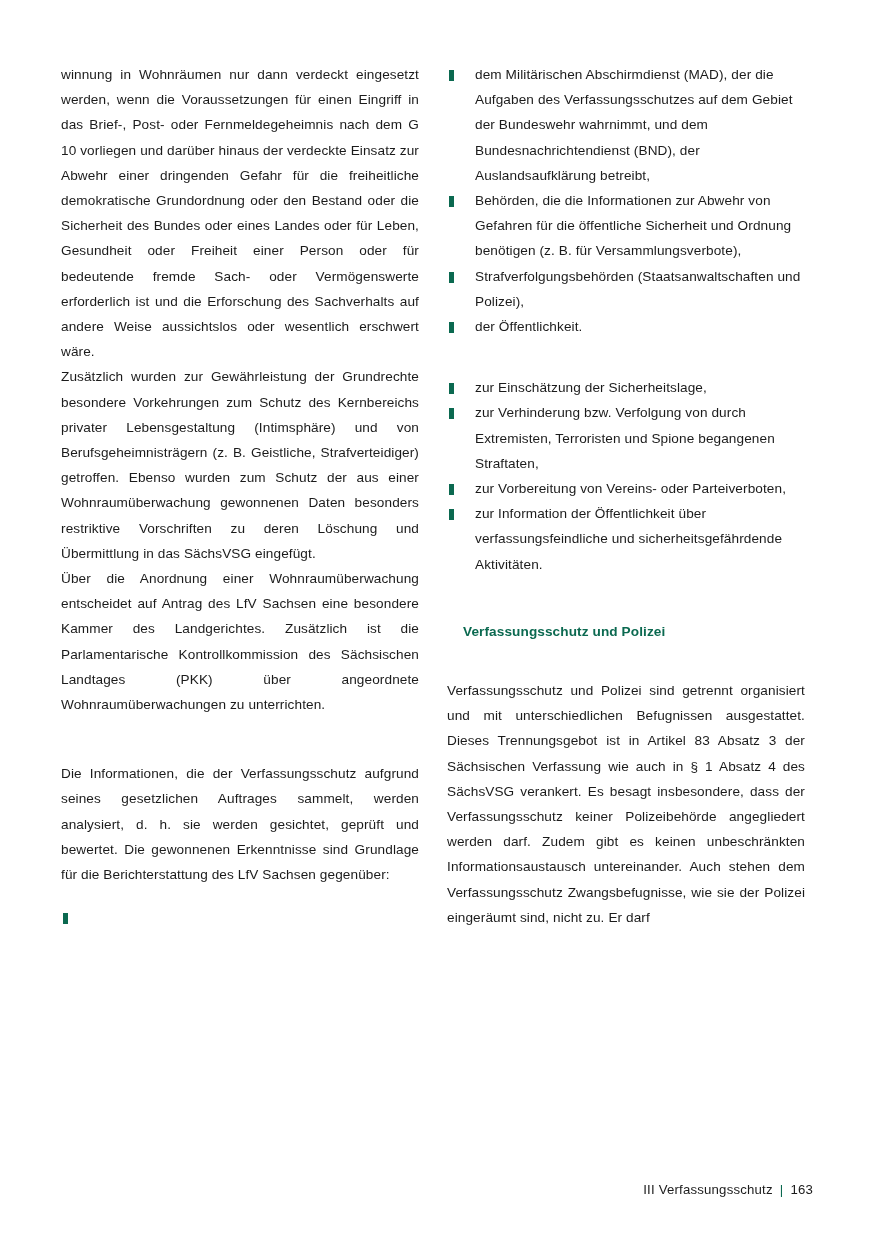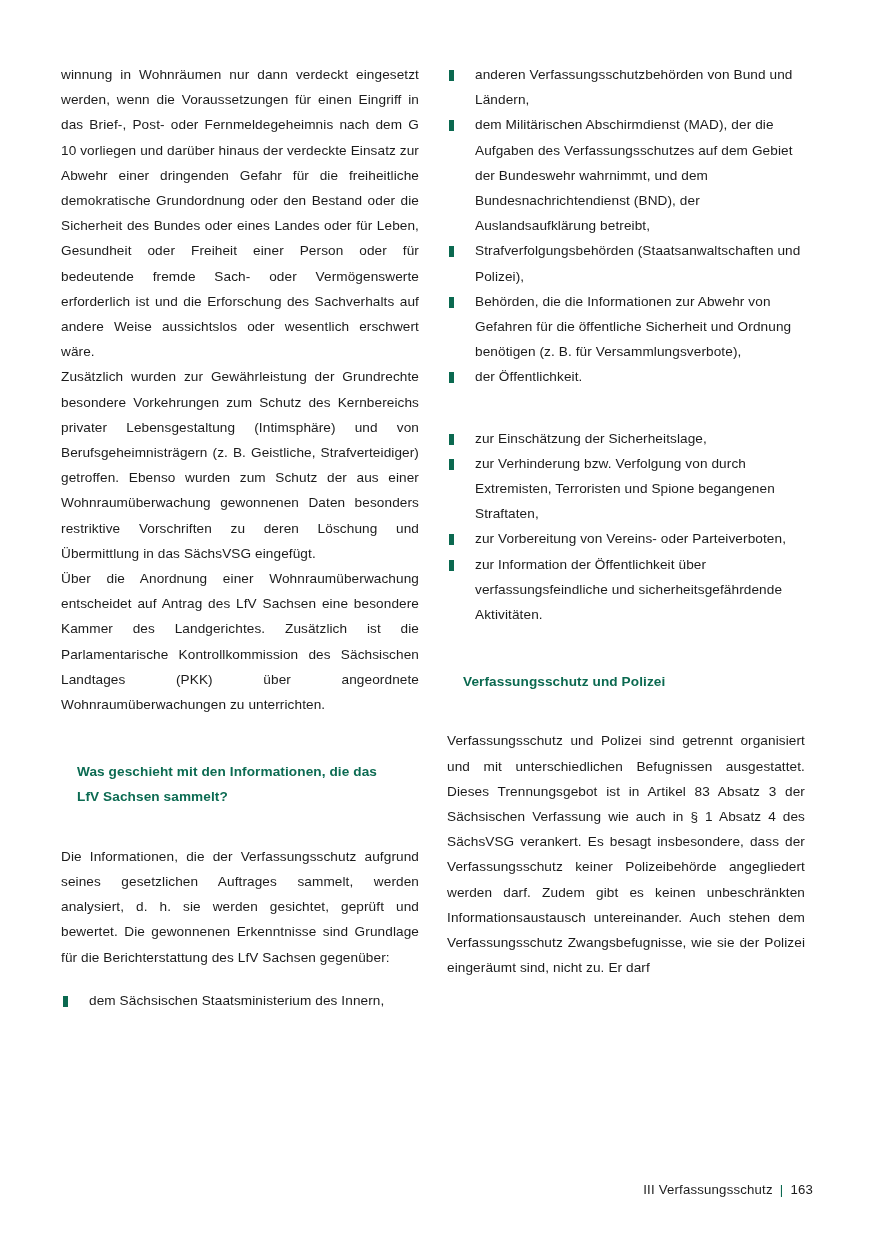--- a/index.html
+++ b/index.html
@@ -105,55 +105,49 @@
   <div class="columns">
 
     <div class="col">
 
       <p class="body">winnung in Wohnräumen nur dann verdeckt eingesetzt werden, wenn die Voraussetzungen für einen Eingriff in das Brief-, Post- oder Fernmeldegeheimnis nach dem G 10 vorliegen und darüber hinaus der verdeckte Einsatz zur Abwehr einer dringenden Gefahr für die freiheitliche demokratische Grundordnung oder den Bestand oder die Sicherheit des Bundes oder eines Landes oder für Leben, Gesundheit oder Freiheit einer Person oder für bedeutende fremde Sach- oder Vermögenswerte erforderlich ist und die Erforschung des Sachverhalts auf andere Weise aussichtslos oder wesentlich erschwert wäre.</p>
       <p class="body">Zusätzlich wurden zur Gewährleistung der Grundrechte besondere Vorkehrungen zum Schutz des Kernbereichs privater Lebensgestaltung (Intimsphäre) und von Berufsgeheimnisträgern (z. B. Geistliche, Strafverteidiger) getroffen. Ebenso wurden zum Schutz der aus einer Wohnraumüberwachung gewonnenen Daten besonders restriktive Vorschriften zu deren Löschung und Übermittlung in das SächsVSG eingefügt.</p>
       <p class="body">Über die Anordnung einer Wohnraumüberwachung entscheidet auf Antrag des LfV Sachsen eine besondere Kammer des Landgerichtes. Zusätzlich ist die Parlamentarische Kontrollkommission des Sächsischen Landtages (PKK) über angeordnete Wohnraumüberwachungen zu unterrichten.</p>
 
       <div class="block-gap-lg"></div>
 
-      <h3 class="heading">Was geschieht mit den Informationen, die das LfV Sachsen sammelt?</h3>
 
       <div class="block-gap-md"></div>
 
       <p class="body">Die Informationen, die der Verfassungsschutz aufgrund seines gesetzlichen Auftrages sammelt, werden analysiert, d. h. sie werden gesichtet, geprüft und bewertet. Die gewonnenen Erkenntnisse sind Grundlage für die Berichterstattung des LfV Sachsen gegenüber:</p>
 
       <div class="block-gap-md"></div>
 
       <ul class="bullets">
         <li>
           <span class="marker"></span>
-          <span>dem Sächsischen Staatsministerium des Innern,</span>
         </li>
       </ul>
 
     </div>
 
     <div class="col">
 
       <ul class="bullets">
         <li>
           <span class="marker"></span>
-          <span>anderen Verfassungsschutzbehörden von Bund und Ländern,</span>
-        </li>
-        <li>
-          <span class="marker"></span>
           <span>dem Militärischen Abschirmdienst (MAD), der die Aufgaben des Verfassungsschutzes auf dem Gebiet der Bundeswehr wahrnimmt, und dem Bundesnachrichtendienst (BND), der Auslandsaufklärung betreibt,</span>
         </li>
         <li>
           <span class="marker"></span>
-          <span>Strafverfolgungsbehörden (Staatsanwaltschaften und Polizei),</span>
+          <span>Behörden, die die Informationen zur Abwehr von Gefahren für die öffentliche Sicherheit und Ordnung benötigen (z. B. für Versammlungsverbote),</span>
         </li>
         <li>
           <span class="marker"></span>
-          <span>Behörden, die die Informationen zur Abwehr von Gefahren für die öffentliche Sicherheit und Ordnung benötigen (z. B. für Versammlungsverbote),</span>
+          <span>Strafverfolgungsbehörden (Staatsanwaltschaften und Polizei),</span>
         </li>
         <li>
           <span class="marker"></span>
           <span>der Öffentlichkeit.</span>
         </li>
       </ul>
 
       <div class="block-gap-md"></div>
 
 

